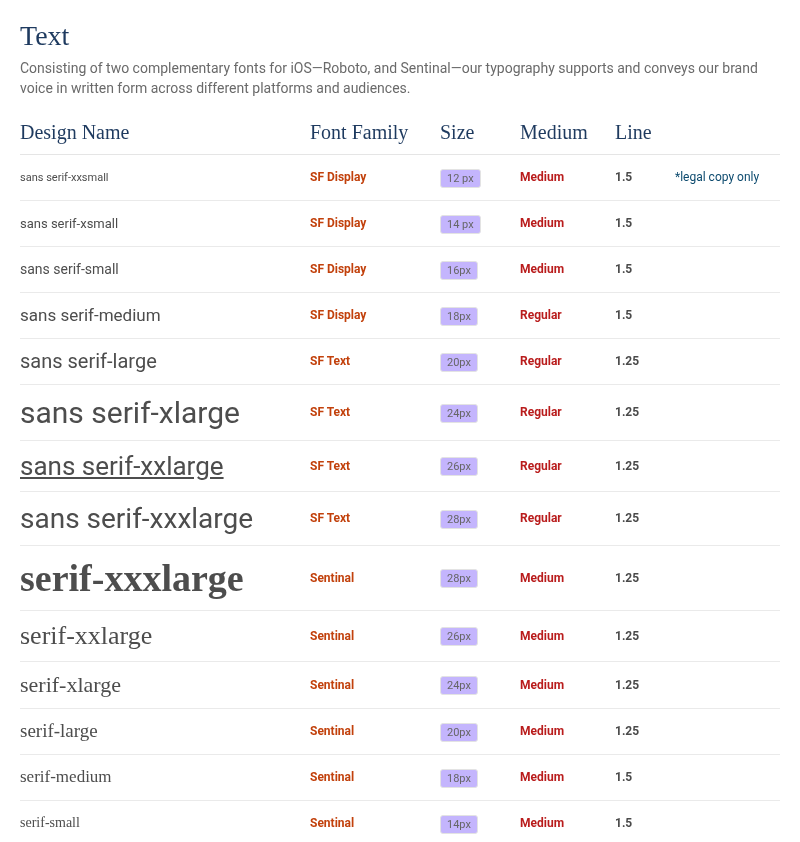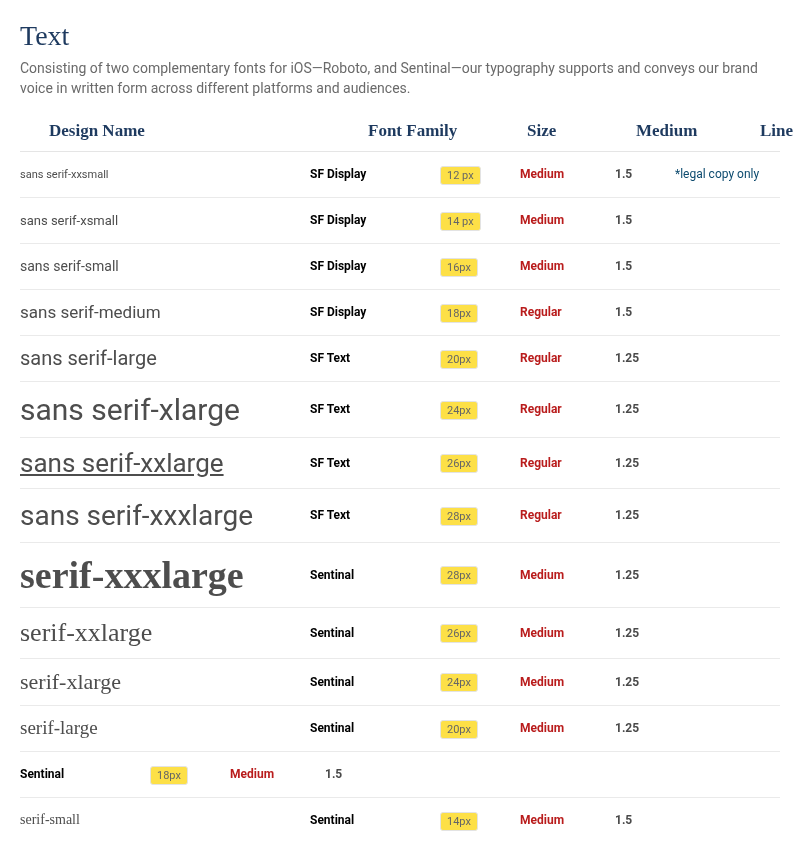--- a/index.html
+++ b/index.html
@@ -29,41 +29,40 @@
     width: 100%;
   }
   .header-row {
     display: flex;
     align-items: baseline;
     padding: 0 0 10px 0;
     border-bottom: 1px solid #e5e5e5;
   }
   .header-row .col {
     font-family: Georgia, "Times New Roman", serif;
-    font-size: 17px;
+    font-size: 20px;
     color: #1e3a5f;
-    font-weight: 700;
-    margin-left: 29px;
+    font-weight: 400;
   }
   .row {
     display: flex;
     align-items: center;
     min-height: 46px;
     padding: 10px 0;
     border-bottom: 1px solid #eaeaea;
   }
   .col-name   { flex: 0 0 290px; }
-  .col-family { flex: 0 0 130px; font-size: 12px; font-weight: 700; color: #000000; }
+  .col-family { flex: 0 0 130px; font-size: 12px; font-weight: 700; color: #c2410c; }
   .col-size   { flex: 0 0 80px; }
   .col-weight { flex: 0 0 95px; font-size: 12px; font-weight: 700; color: #b91c1c; }
   .col-line   { flex: 0 0 60px; font-size: 12px; font-weight: 700; color: #4a4a4a; }
   .col-note   { flex: 1; font-size: 12px; color: #0c4a6e; font-weight: 400; }
   .size-pill {
     display: inline-block;
-    background: #fde047;
+    background: #c4b5fd;
     border: 1px solid #e3e3e3;
     border-radius: 3px;
     padding: 2px 6px;
     font-size: 11px;
     color: #666;
   }
   .sample-sans { font-family: -apple-system, BlinkMacSystemFont, "Segoe UI", Roboto, Helvetica, Arial, sans-serif; color:#4d4d4d; }
   .sample-serif { font-family: Georgia, "Times New Roman", serif; color:#4d4d4d; }
 </style>
 </head>
@@ -172,20 +171,21 @@
       </div>
       <div class="row">
         <div class="col col-name sample-serif" style="font-size: 19px;">serif-large</div>
         <div class="col col-family">Sentinal</div>
         <div class="col col-size"><span class="size-pill">20px</span></div>
         <div class="col col-weight">Medium</div>
         <div class="col col-line">1.25</div>
         <div class="col col-note"></div>
       </div>
       <div class="row">
+        <div class="col col-name sample-serif" style="font-size: 17px;">serif-medium</div>
         <div class="col col-family">Sentinal</div>
         <div class="col col-size"><span class="size-pill">18px</span></div>
         <div class="col col-weight">Medium</div>
         <div class="col col-line">1.5</div>
         <div class="col col-note"></div>
       </div>
       <div class="row">
         <div class="col col-name sample-serif" style="font-size: 14px;">serif-small</div>
         <div class="col col-family">Sentinal</div>
         <div class="col col-size"><span class="size-pill">14px</span></div>

